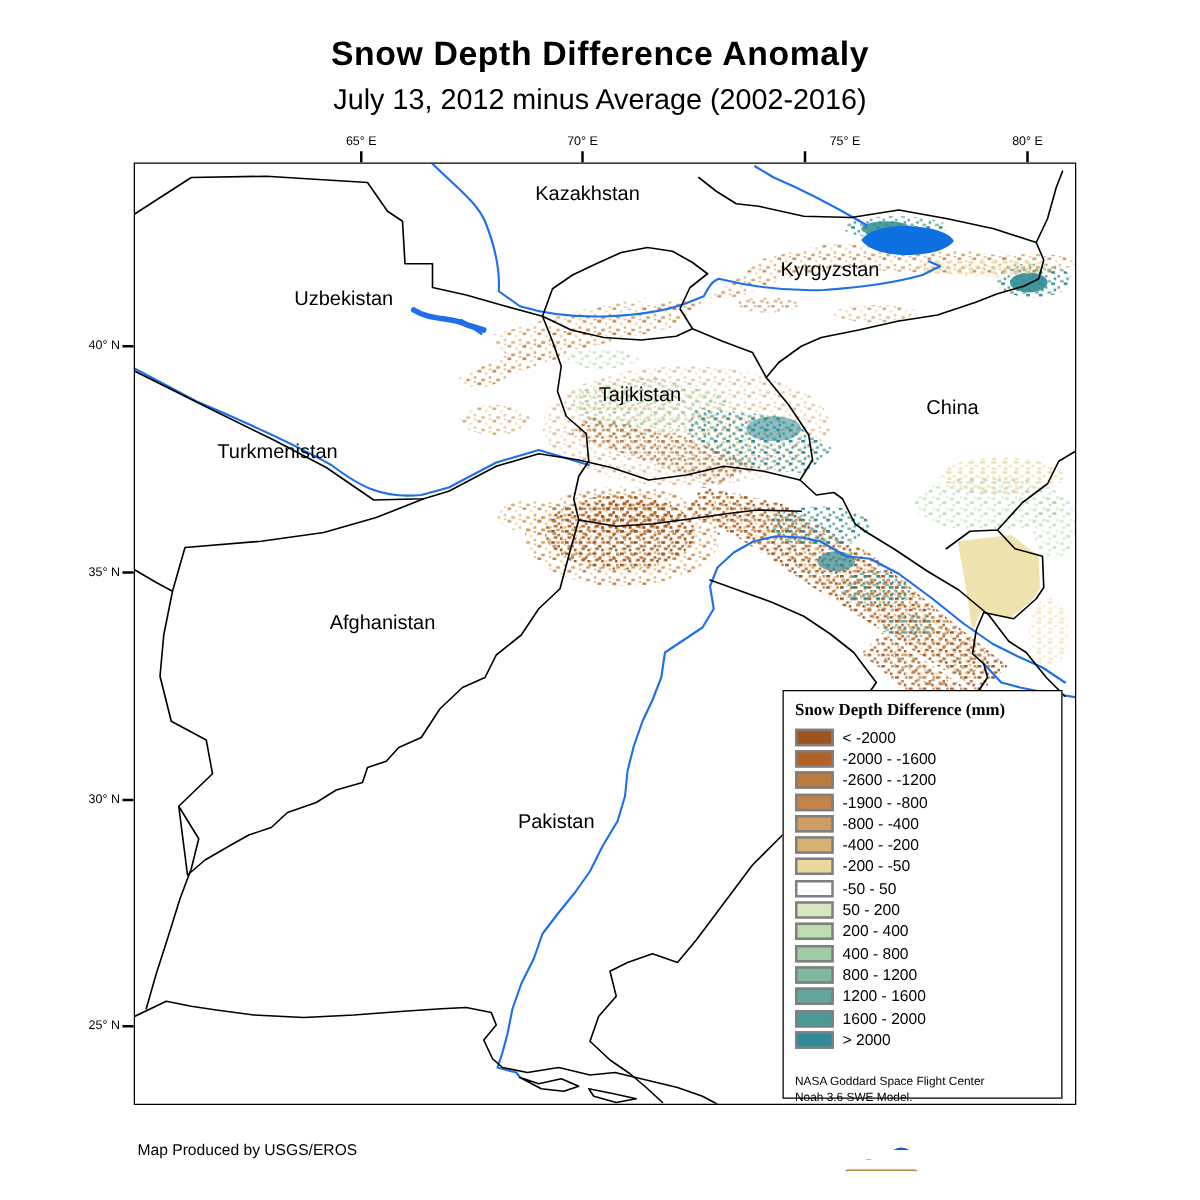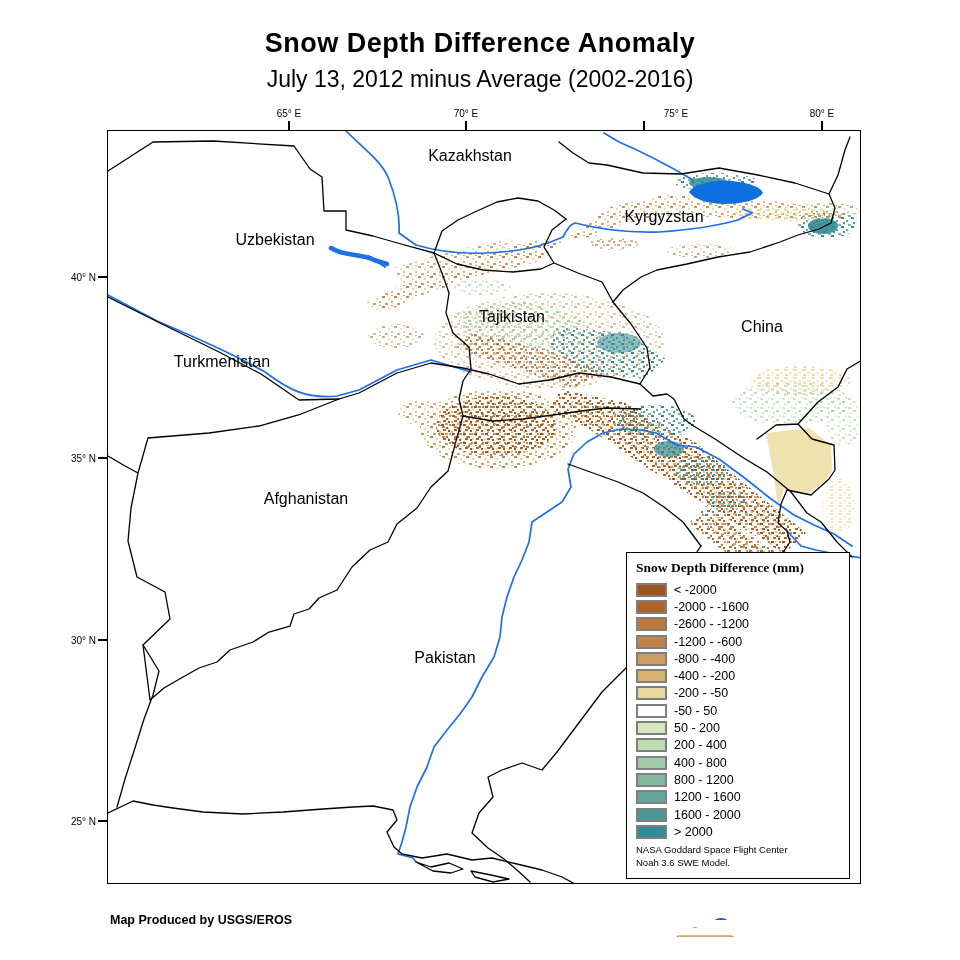--- a/index.html
+++ b/index.html
@@ -17,23 +17,23 @@
   .ytick-mark{width:9px;height:2px;background:#000;left:98px;}
   .ytick-label{left:54px;width:42px;text-align:right;font-size:10px;transform:translateY(-50%);white-space:nowrap;}
   
   .country-label{font-size:16px;transform:translateX(-50%);white-space:nowrap;z-index:5;}
   
   .legend{left:626px;top:552px;width:224px;height:327px;background:#fff;border:1.2px solid #000;box-sizing:border-box;padding:5px 6px 0 9px;z-index:10;}
   .legend-title{font-size:13.5px;font-weight:bold;margin:2px 0 5px 0;white-space:nowrap;font-family:Liberation Serif, serif;}
   .legend-row{display:flex;align-items:center;height:17.3px;}
   .legend-swatch{width:27px;height:10px;border:2px solid #7f7f7f;margin-right:7px;flex:none;}
   .legend-label{font-size:12.5px;white-space:nowrap;}
-  .legend-note{font-size:9.5px;line-height:1.35;margin-top:4px;white-space:nowrap;}
-  
-  .attribution{left:110px;top:913px;font-size:12.5px;font-weight:bold;}
+  .legend-note{font-size:9.5px;line-height:1.35;margin-top:20px;white-space:nowrap;}
+  
+  .attribution{left:110px;top:913px;font-size:12.5px;}
   .logo-strip{left:676px;top:907px;height:30px;display:flex;align-items:flex-end;gap:5px;flex-direction:column;}
 </style>
 </head>
 <body>
 
 <div class="abs title">Snow Depth Difference Anomaly</div>
 <div class="abs subtitle">July 13, 2012 minus Average (2002-2016)</div>
 
 <div class="abs xtick-label" style="left:289px">65° E</div>
 <div class="abs xtick-label" style="left:466px">70° E</div>
@@ -187,21 +187,21 @@
   <div class="legend-row">
       <span class="legend-swatch" style="background: rgb(176, 99, 40);"></span>
       <span class="legend-label">-2000 - -1600</span>
     </div>
   <div class="legend-row">
       <span class="legend-swatch" style="background: rgb(189, 122, 62);"></span>
       <span class="legend-label">-2600 - -1200</span>
     </div>
   <div class="legend-row">
       <span class="legend-swatch" style="background: rgb(194, 132, 73);"></span>
-      <span class="legend-label">-1200 - -600</span>
+      <span class="legend-label">-1900 - -800</span>
     </div>
   <div class="legend-row">
       <span class="legend-swatch" style="background: rgb(205, 157, 98);"></span>
       <span class="legend-label">-800 - -400</span>
     </div>
   <div class="legend-row">
       <span class="legend-swatch" style="background: rgb(217, 178, 115);"></span>
       <span class="legend-label">-400 - -200</span>
     </div>
   <div class="legend-row">

